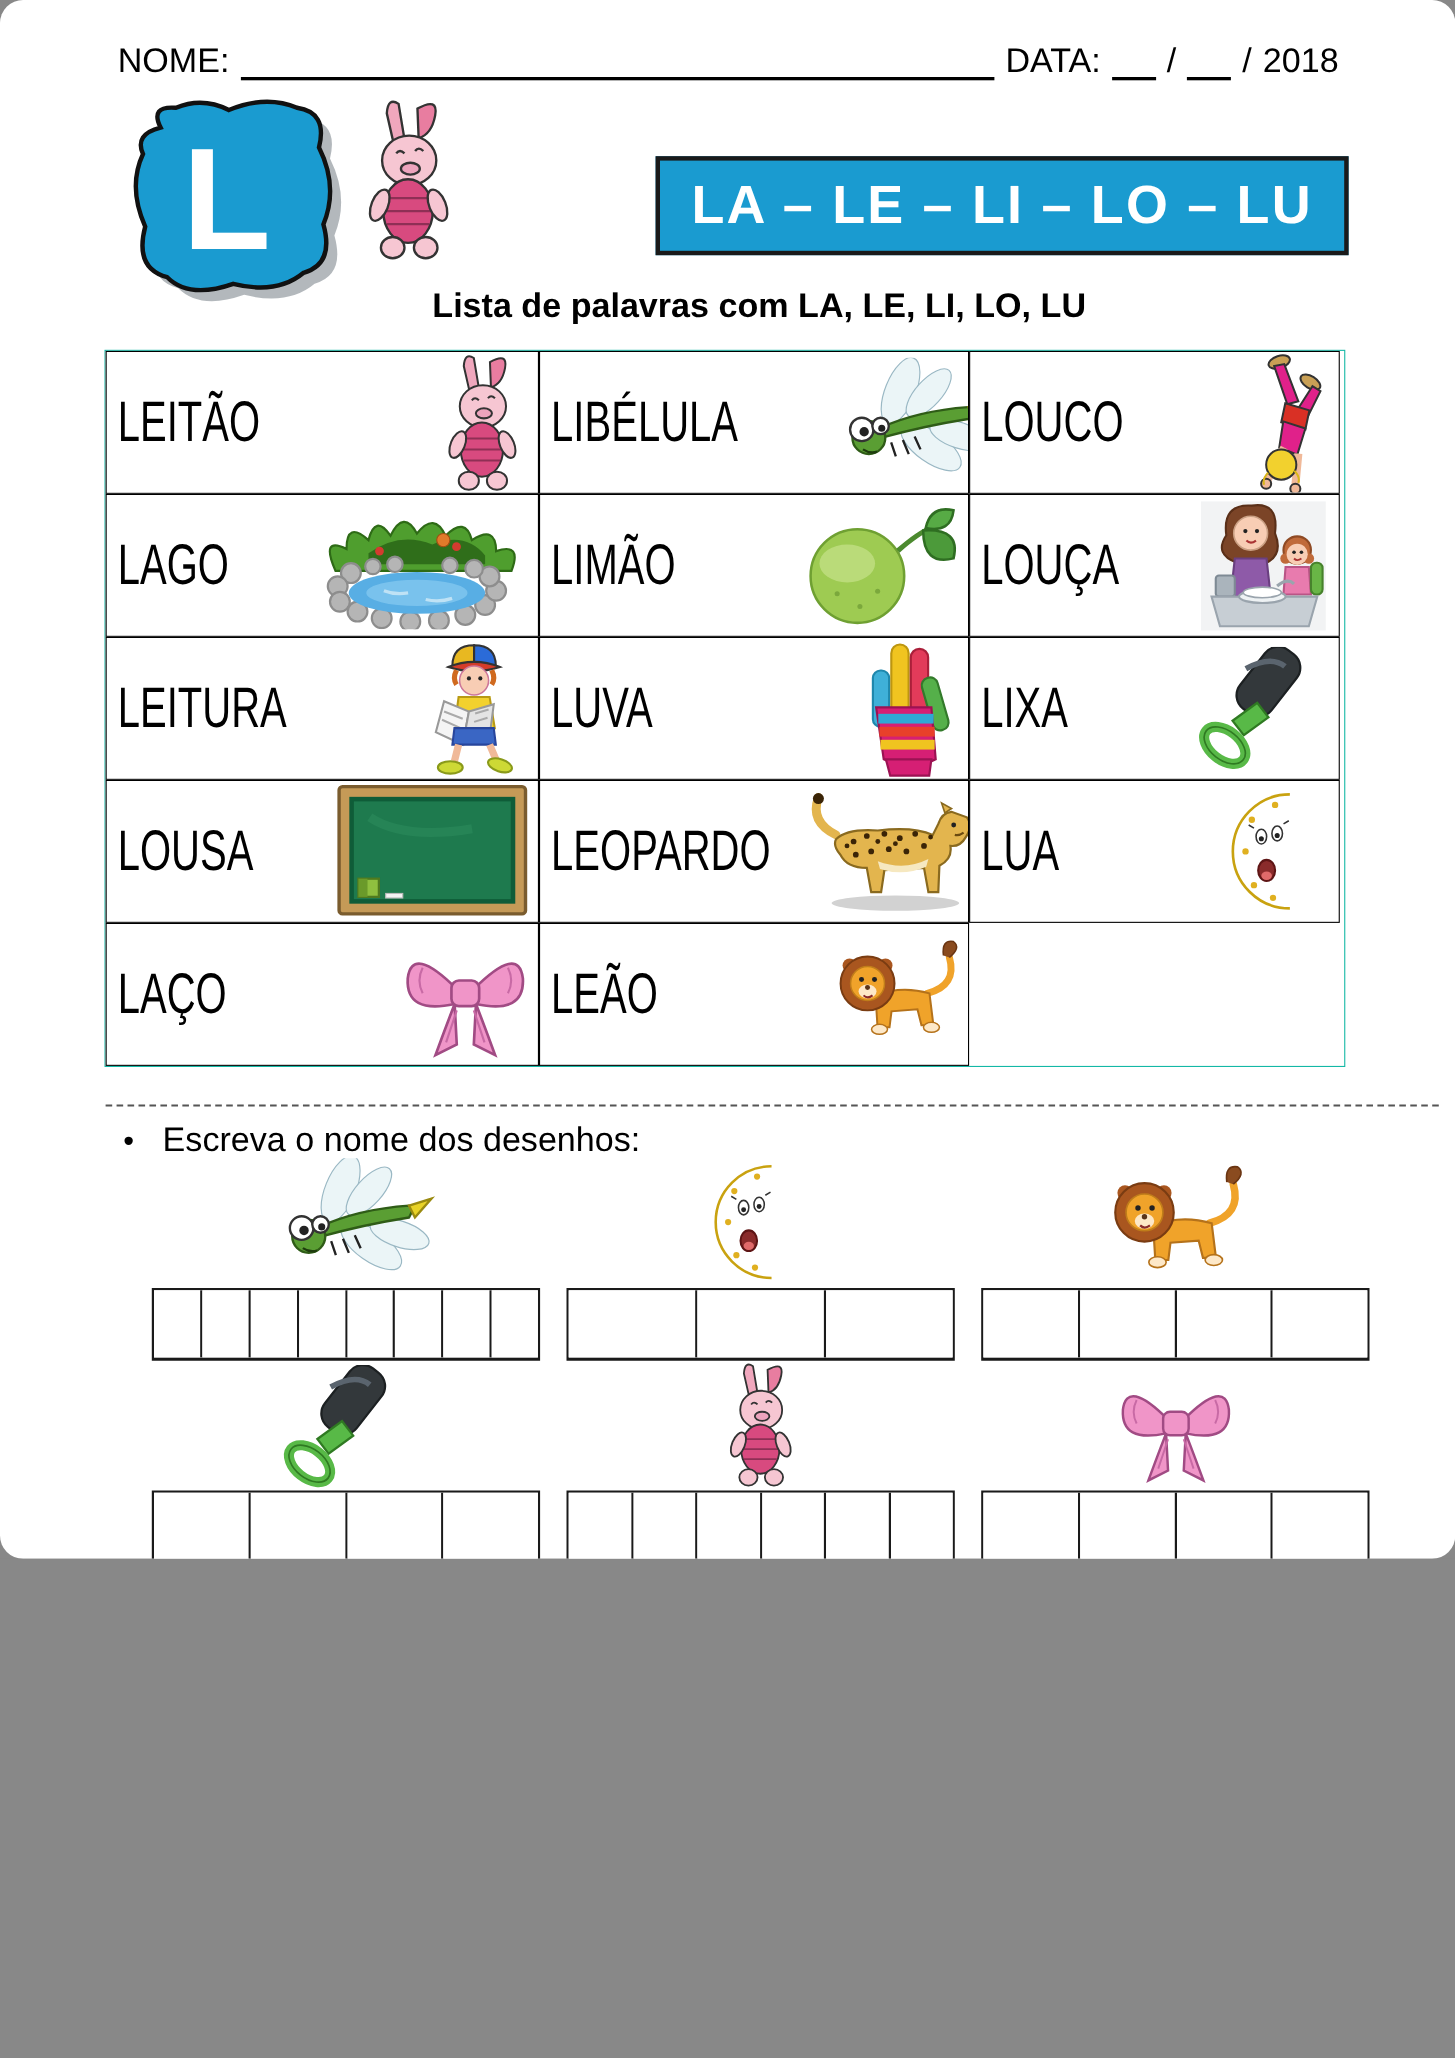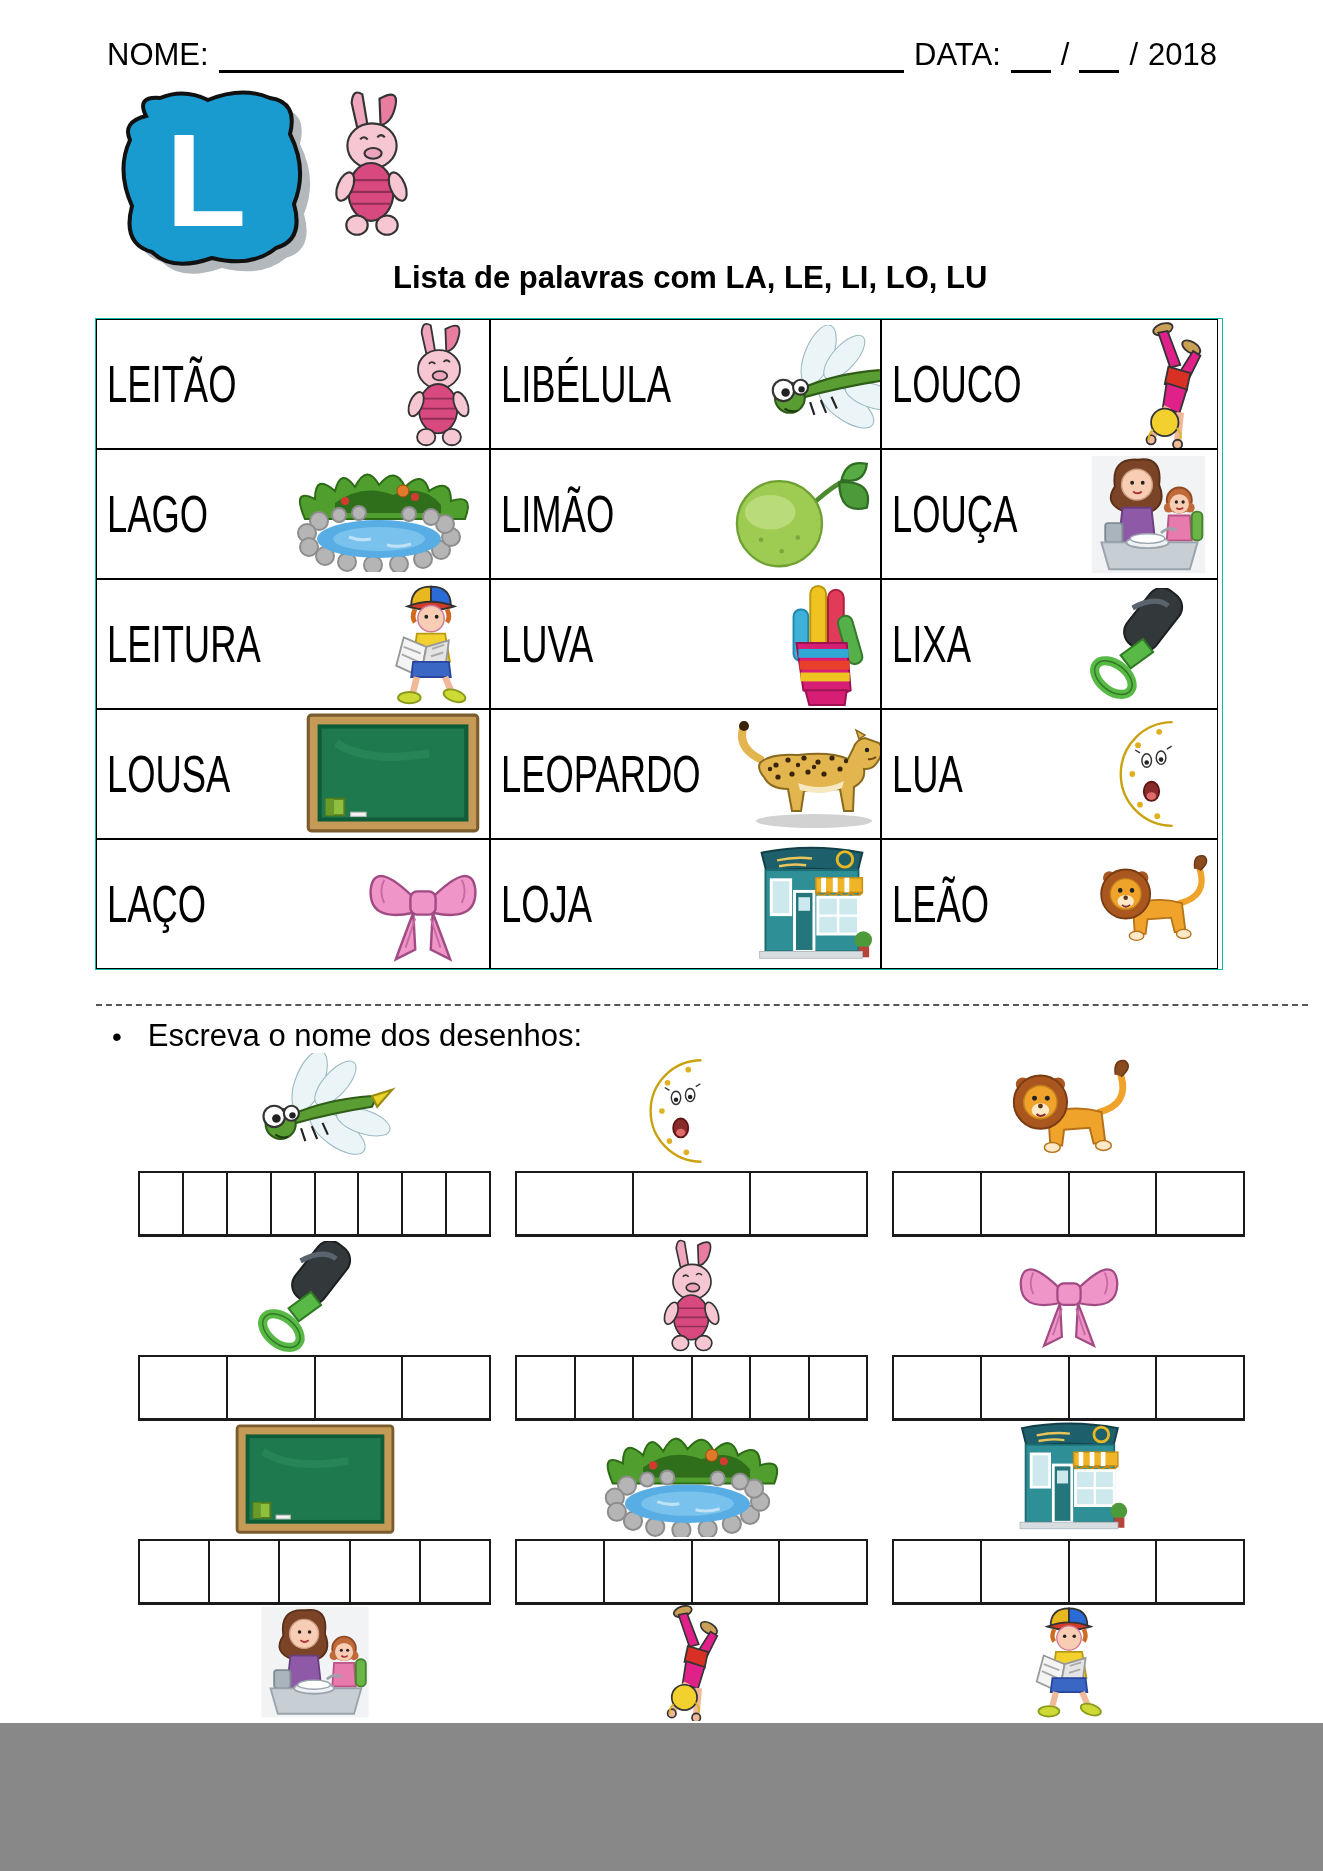--- a/index.html
+++ b/index.html
@@ -1,17 +1,17 @@
 <!DOCTYPE html>
 <html><head>
 <meta charset="utf-8">
 <style>
   html,body{margin:0;padding:0;background:#888;}
-  .page{position:relative;width:1323px;height:1723px;background:#fff;margin:0 auto;
-        font-family:"Liberation Sans", sans-serif;color:#000;overflow:hidden;}
+  .page{position:relative;width:1323px;height:1417px;background:#fff;margin:0 auto;
+        font-family:"Liberation Sans", sans-serif;color:#000;overflow:hidden;border-radius:21px;}
 
   
   .hdr{position:absolute;left:107px;top:36px;width:1110px;display:flex;align-items:flex-end;
        font-size:31px;gap:10px;}
   .hdr .lbl{white-space:nowrap;}
   .blankline{flex:1;border-bottom:3px solid #000;height:34px;}
   .blankshort{width:40px;border-bottom:3px solid #000;height:34px;}
 
   
   .logo{position:absolute;left:108px;top:84px;width:210px;height:196px;}
@@ -328,20 +328,23 @@
       <path d="M38,32 Q28,12 52,14 Q76,4 100,16 Q134,2 162,14 Q190,18 182,50 Q200,86 186,120 Q196,156 168,164 Q144,184 104,174 Q64,188 44,168 Q14,160 24,122 Q8,86 22,56 Q14,38 38,32 Z" fill="#9aa0a6" opacity=".75" transform="translate(10,10)"></path>
       <path d="M38,32 Q28,12 52,14 Q76,4 100,16 Q134,2 162,14 Q190,18 182,50 Q200,86 186,120 Q196,156 168,164 Q144,184 104,174 Q64,188 44,168 Q14,160 24,122 Q8,86 22,56 Q14,38 38,32 Z" fill="#1a9bd0" stroke="#111" stroke-width="4"></path>
       <text x="98" y="142" text-anchor="middle" font-size="132" fill="#fff">L</text>
     </svg>
   </div>
 
   <svg class="piglet-top" width="100" height="150">
       <use href="#i-piglet" width="100" height="150"></use>
     </svg>
 
+  <div class="banner">
+    <span>LA – LE – LI – LO – LU</span>
+  </div>
 
   <div class="list-title">Lista de palavras com LA, LE, LI, LO, LU</div>
 
   <div class="wtable">
     <div class="tcell">
       <span class="word">LEITÃO</span>
       <svg width="88" height="128">
           <use href="#i-piglet" width="88" height="128"></use>
         </svg>
     </div>
@@ -412,26 +415,20 @@
       <span class="word">LUA</span>
       <svg width="96" height="120">
           <use href="#i-moon" width="96" height="120"></use>
         </svg>
     </div>
 
     <div class="tcell">
       <span class="word">LAÇO</span>
       <svg width="120" height="126">
           <use href="#i-bow" width="120" height="126"></use>
-        </svg>
-    </div>
-    <div class="tcell">
-      <span class="word">LOJA</span>
-      <svg width="126" height="126">
-          <use href="#i-store" width="126" height="126"></use>
         </svg>
     </div>
     <div class="tcell">
       <span class="word">LEÃO</span>
       <svg width="118" height="110">
           <use href="#i-lion" width="118" height="110"></use>
         </svg>
     </div>
   </div>
 

